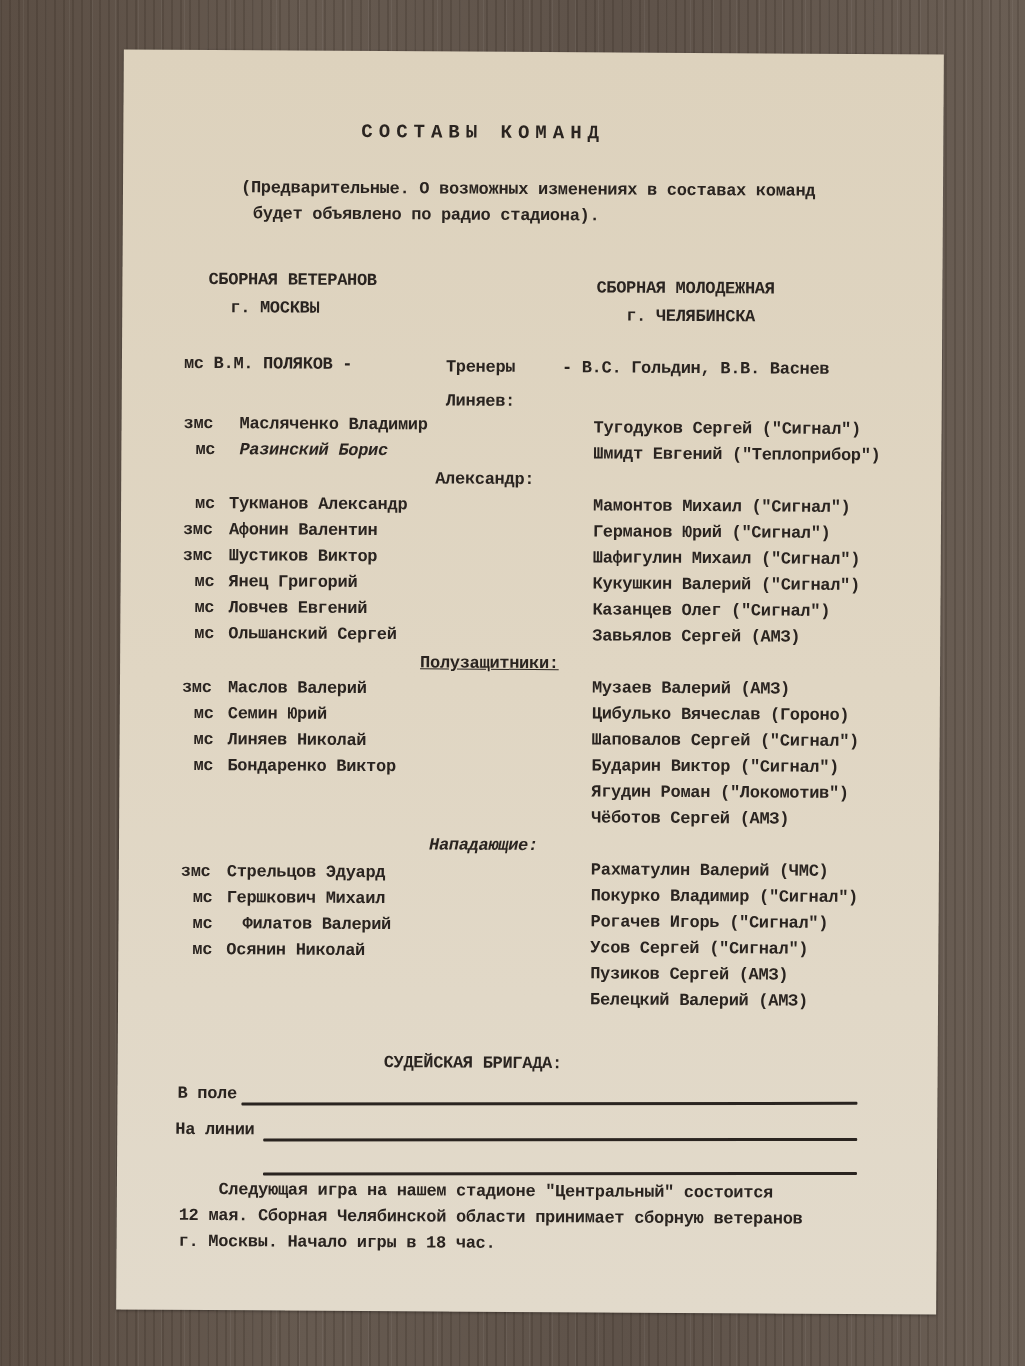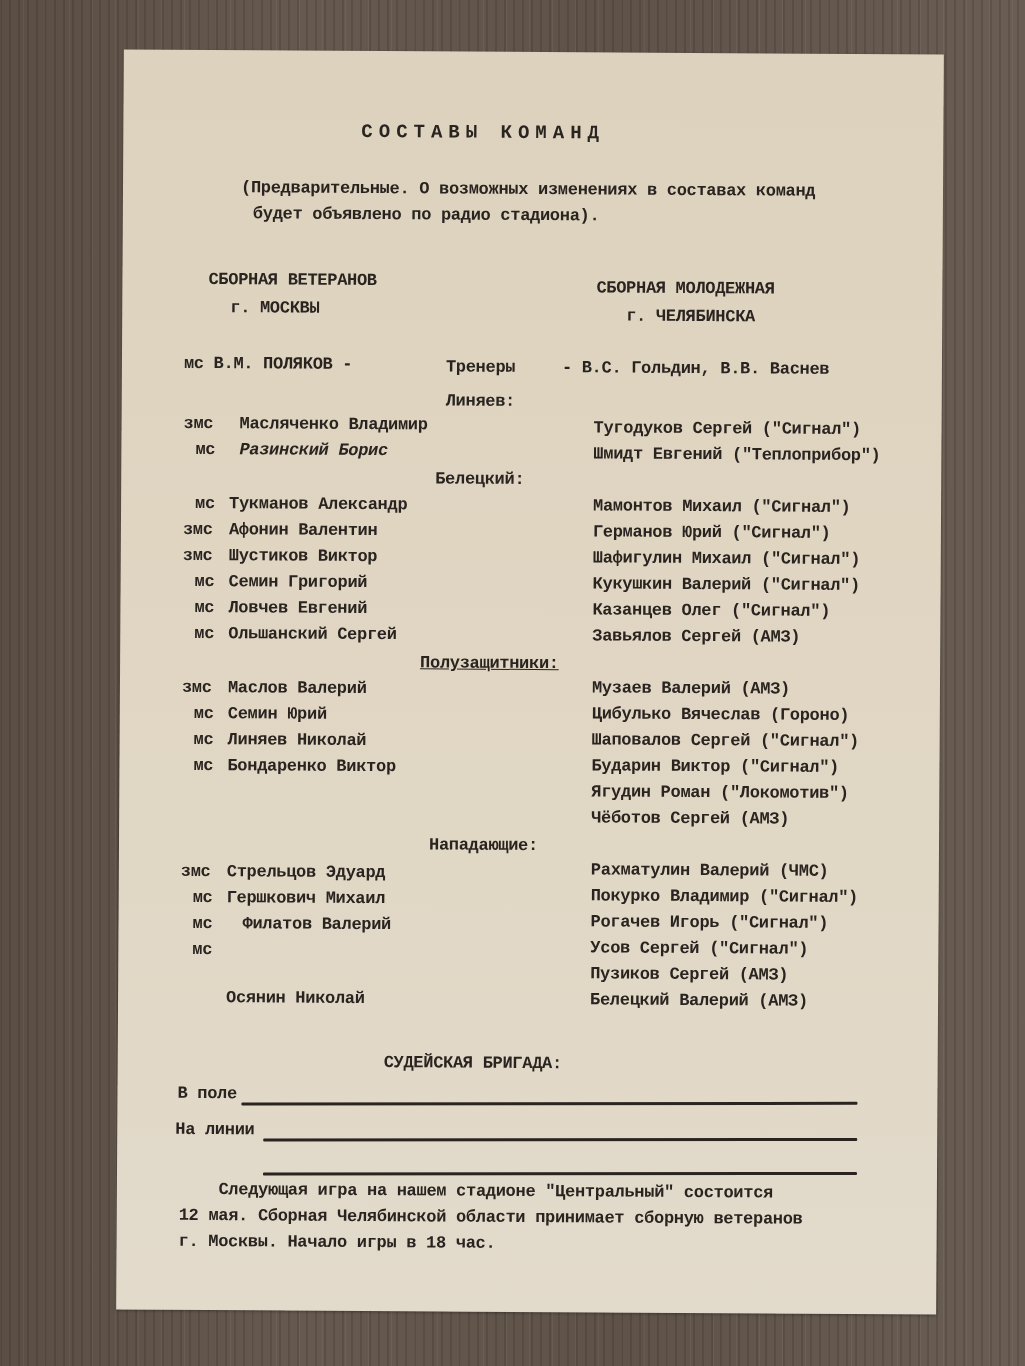--- a/index.html
+++ b/index.html
@@ -41,29 +41,29 @@
   <div class="t" style="left:440px;top:306px;">- В.С. Гольдин, В.В. Васнев</div>
 
   <div class="t" style="left:324px;top:340px;">Линяев:</div>
   <div class="t" style="left:62px;top:364px;">змс</div>
   <div class="t" style="left:118px;top:364px;">Масляченко Владимир</div>
   <div class="t" style="left:74px;top:390px;">мс</div>
   <div class="t" style="left:118px;top:390px;font-style:italic;">Разинский Борис</div>
   <div class="t" style="left:472px;top:366px;">Тугодуков Сергей ("Сигнал")</div>
   <div class="t" style="left:472px;top:392px;">Шмидт Евгений ("Теплоприбор")</div>
 
-  <div class="t" style="left:314px;top:418px;">Белецкий:</div>
+  <div class="t" style="left:314px;top:418px;">Александр:</div>
   <div class="t" style="left:74px;top:444px;">мс</div>
   <div class="t" style="left:108px;top:444px;">Тукманов Александр</div>
   <div class="t" style="left:62px;top:470px;">змс</div>
   <div class="t" style="left:108px;top:470px;">Афонин Валентин</div>
   <div class="t" style="left:62px;top:496px;">змс</div>
   <div class="t" style="left:108px;top:496px;">Шустиков Виктор</div>
   <div class="t" style="left:74px;top:522px;">мс</div>
-  <div class="t" style="left:108px;top:522px;">Семин Григорий</div>
+  <div class="t" style="left:108px;top:522px;">Янец Григорий</div>
   <div class="t" style="left:74px;top:548px;">мс</div>
   <div class="t" style="left:108px;top:548px;">Ловчев Евгений</div>
   <div class="t" style="left:74px;top:574px;">мс</div>
   <div class="t" style="left:108px;top:574px;">Ольшанский Сергей</div>
   <div class="t" style="left:472px;top:444px;">Мамонтов Михаил ("Сигнал")</div>
   <div class="t" style="left:472px;top:470px;">Германов Юрий ("Сигнал")</div>
   <div class="t" style="left:472px;top:496px;">Шафигулин Михаил ("Сигнал")</div>
   <div class="t" style="left:472px;top:522px;">Кукушкин Валерий ("Сигнал")</div>
   <div class="t" style="left:472px;top:548px;">Казанцев Олег ("Сигнал")</div>
   <div class="t" style="left:472px;top:574px;">Завьялов Сергей (АМЗ)</div>
@@ -77,29 +77,29 @@
   <div class="t" style="left:108px;top:680px;">Линяев Николай</div>
   <div class="t" style="left:74px;top:706px;">мс</div>
   <div class="t" style="left:108px;top:706px;">Бондаренко Виктор</div>
   <div class="t" style="left:472px;top:626px;">Музаев Валерий (АМЗ)</div>
   <div class="t" style="left:472px;top:652px;">Цибулько Вячеслав (Гороно)</div>
   <div class="t" style="left:472px;top:678px;">Шаповалов Сергей ("Сигнал")</div>
   <div class="t" style="left:472px;top:704px;">Бударин Виктор ("Сигнал")</div>
   <div class="t" style="left:472px;top:730px;">Ягудин Роман ("Локомотив")</div>
   <div class="t" style="left:472px;top:756px;">Чёботов Сергей (АМЗ)</div>
 
-  <div class="t" style="left:310px;top:784px;">Нападающие:</div>
+  <div class="t" style="left:310px;top:784px;font-style:italic;">Нападающие:</div>
   <div class="t" style="left:62px;top:812px;">змс</div>
   <div class="t" style="left:108px;top:812px;">Стрельцов Эдуард</div>
   <div class="t" style="left:74px;top:838px;">мс</div>
   <div class="t" style="left:108px;top:838px;">Гершкович Михаил</div>
   <div class="t" style="left:74px;top:864px;">мс</div>
   <div class="t" style="left:124px;top:864px;">Филатов Валерий</div>
   <div class="t" style="left:74px;top:890px;">мс</div>
-  <div class="t" style="left:108px;top:890px;margin-top:48px;">Осянин Николай</div>
+  <div class="t" style="left:108px;top:890px;">Осянин Николай</div>
   <div class="t" style="left:472px;top:808px;">Рахматулин Валерий (ЧМС)</div>
   <div class="t" style="left:472px;top:834px;">Покурко Владимир ("Сигнал")</div>
   <div class="t" style="left:472px;top:860px;">Рогачев Игорь ("Сигнал")</div>
   <div class="t" style="left:472px;top:886px;">Усов Сергей ("Сигнал")</div>
   <div class="t" style="left:472px;top:912px;">Пузиков Сергей (АМЗ)</div>
   <div class="t" style="left:472px;top:938px;">Белецкий Валерий (АМЗ)</div>
 
   <div class="t" style="left:266px;top:1002px;">СУДЕЙСКАЯ БРИГАДА:</div>
   <div class="t" style="left:60px;top:1034px;">В поле</div>
   <div class="line" style="left:124px;top:1050px;width:616px;transform:rotate(-0.4deg);"></div>

